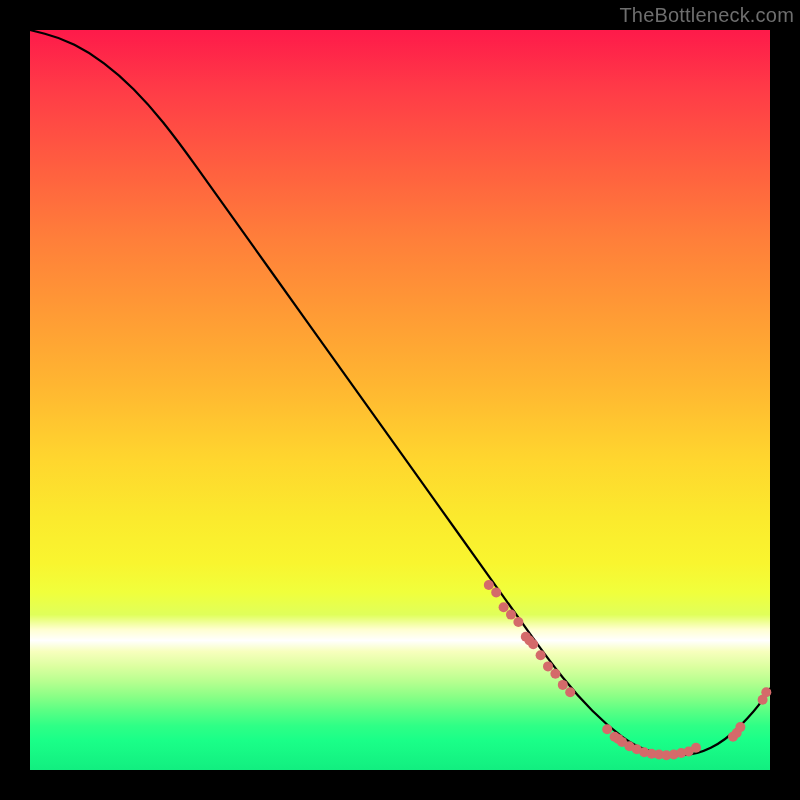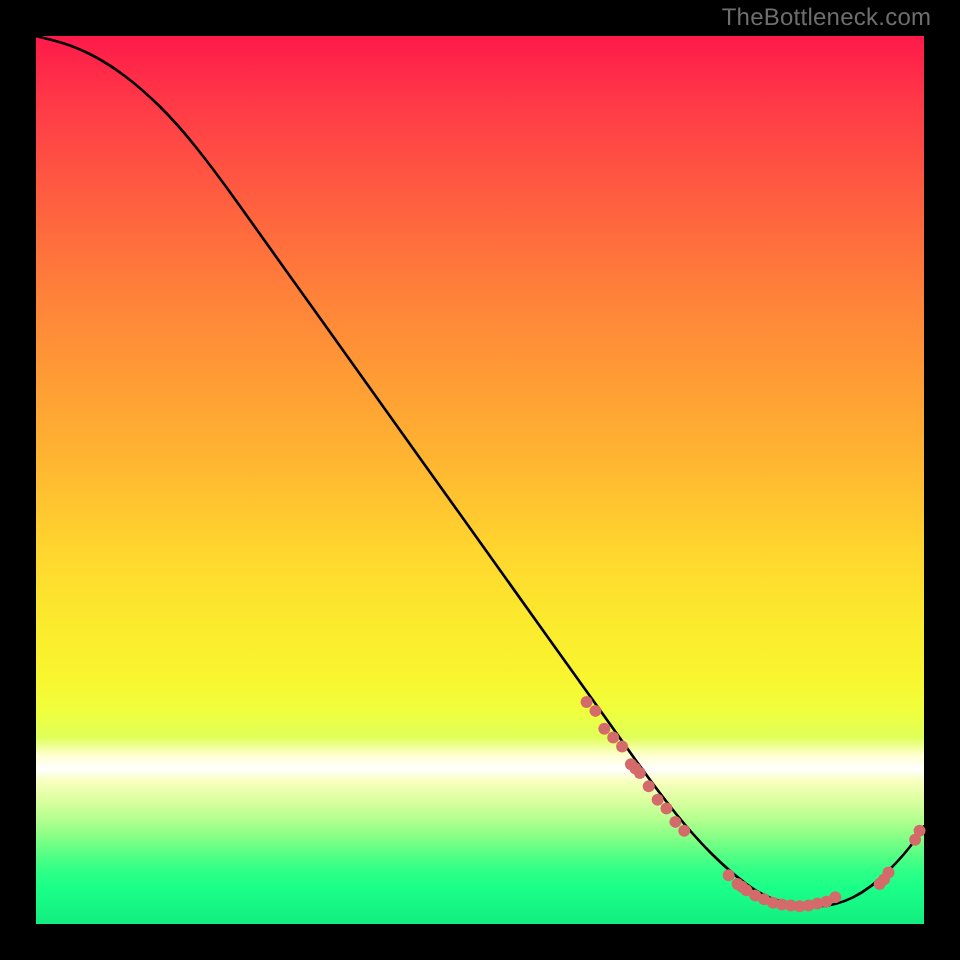--- a/index.html
+++ b/index.html
@@ -13,21 +13,21 @@
   }
   .stage {
     position: relative;
     width: 800px;
     height: 800px;
     background: #000;
   }
   .watermark {
     position: absolute;
     top: 4px;
-    right: 24px;
+    right: 6px;
     color: #6e6e6e;
     font-size: 20px;
     font-weight: 500;
     letter-spacing: 0.2px;
     user-select: none;
   }
   
   .plot {
     position: absolute;
     left: 30px;

